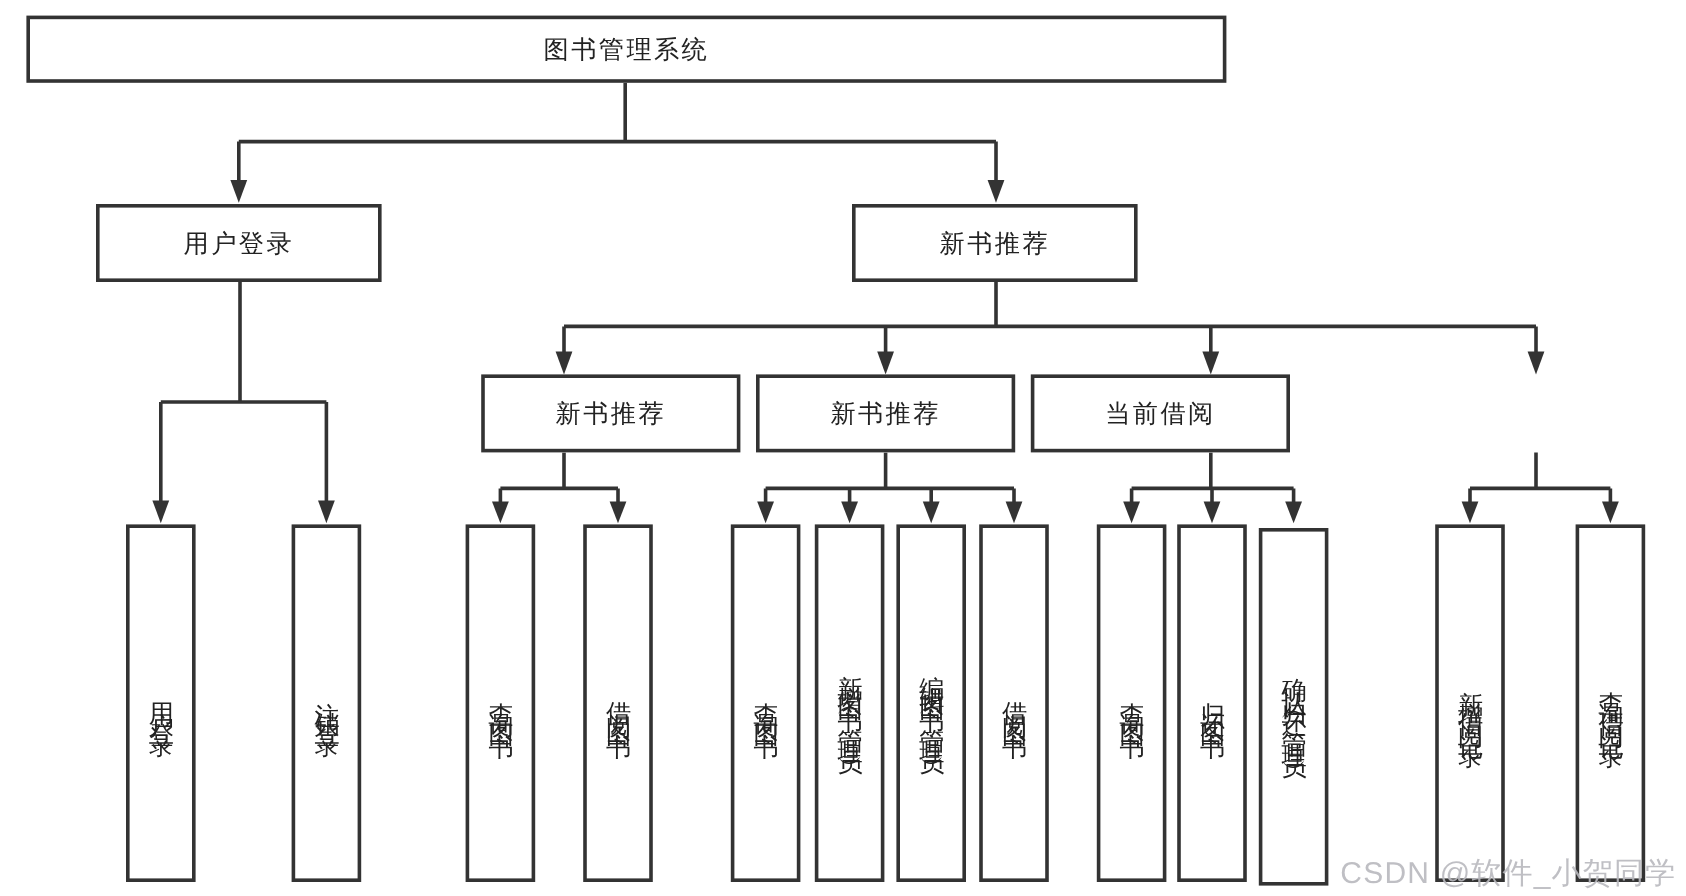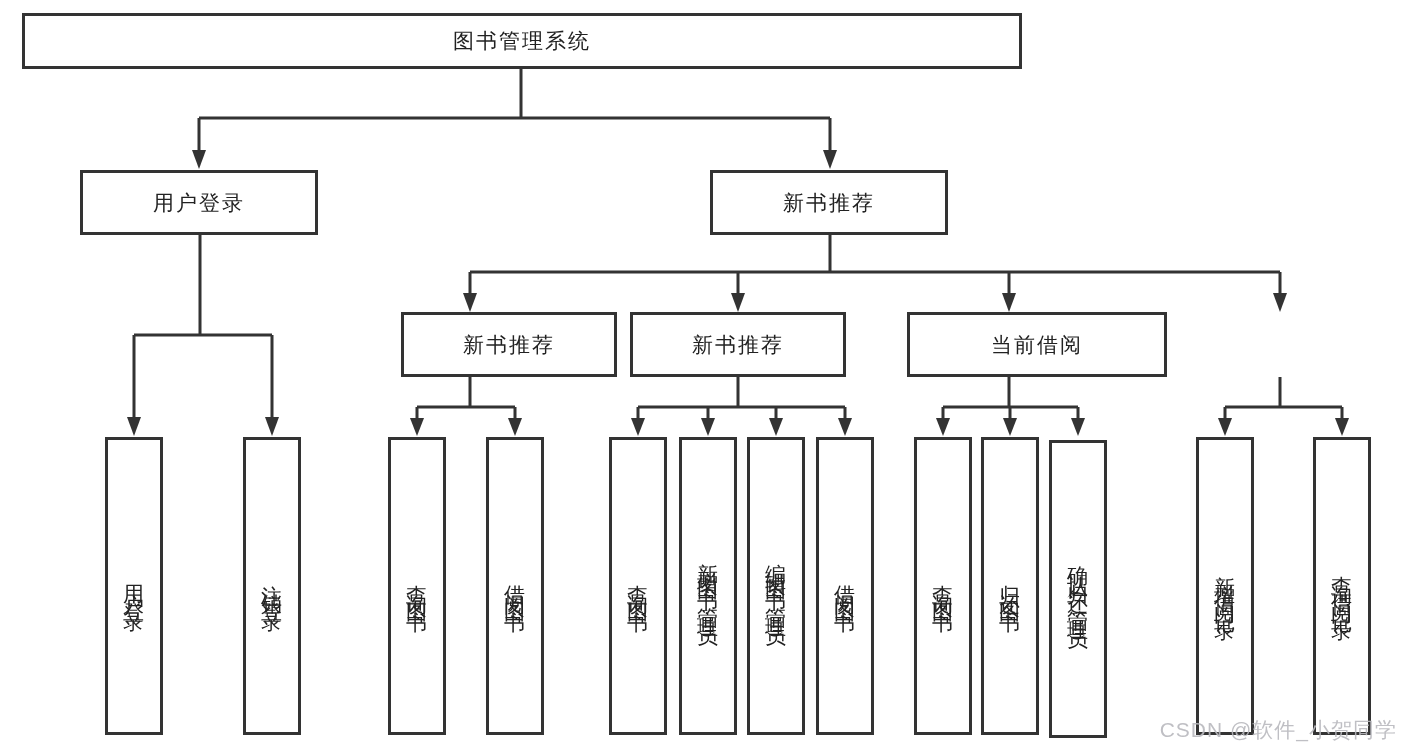--- a/index.html
+++ b/index.html
@@ -37,21 +37,21 @@
     text-orientation:mixed;
     font-size:21px;
     line-height:1;
     letter-spacing:9px;
     white-space:nowrap;
   }
   .watermark{
     position:absolute;
     right:8px;bottom:3px;
     color:#b9b9be;
-    font-size:21px;
+    font-size:25px;
     letter-spacing:1px;
     opacity:0.9;
     z-index:3;
   }
 </style>
 </head>
 <body>
 
 <div id="stage">
 
@@ -108,21 +108,21 @@
   <div class="hbox" style="left:710px;top:170px;width:238px;height:65px;">
     <span>新书推荐</span>
   </div>
 
   <div class="hbox" style="left:362px;top:312px;width:216px;height:65px;margin-left:39px;">
     <span>新书推荐</span>
   </div>
   <div class="hbox" style="left:630px;top:312px;width:216px;height:65px;">
     <span>新书推荐</span>
   </div>
-  <div class="hbox" style="left:907px;top:312px;width:260px;height:65px;">
+  <div class="hbox" style="left:859px;top:312px;width:216px;height:65px;">
     <span>当前借阅</span>
   </div>
 
   <div class="vbox" style="left:105px;top:437px;width:58px;height:298px;">
     <span class="vtext">用户登录</span>
   </div>
   <div class="vbox" style="left:243px;top:437px;width:58px;height:298px;">
     <span class="vtext">注销登录</span>
   </div>
 

